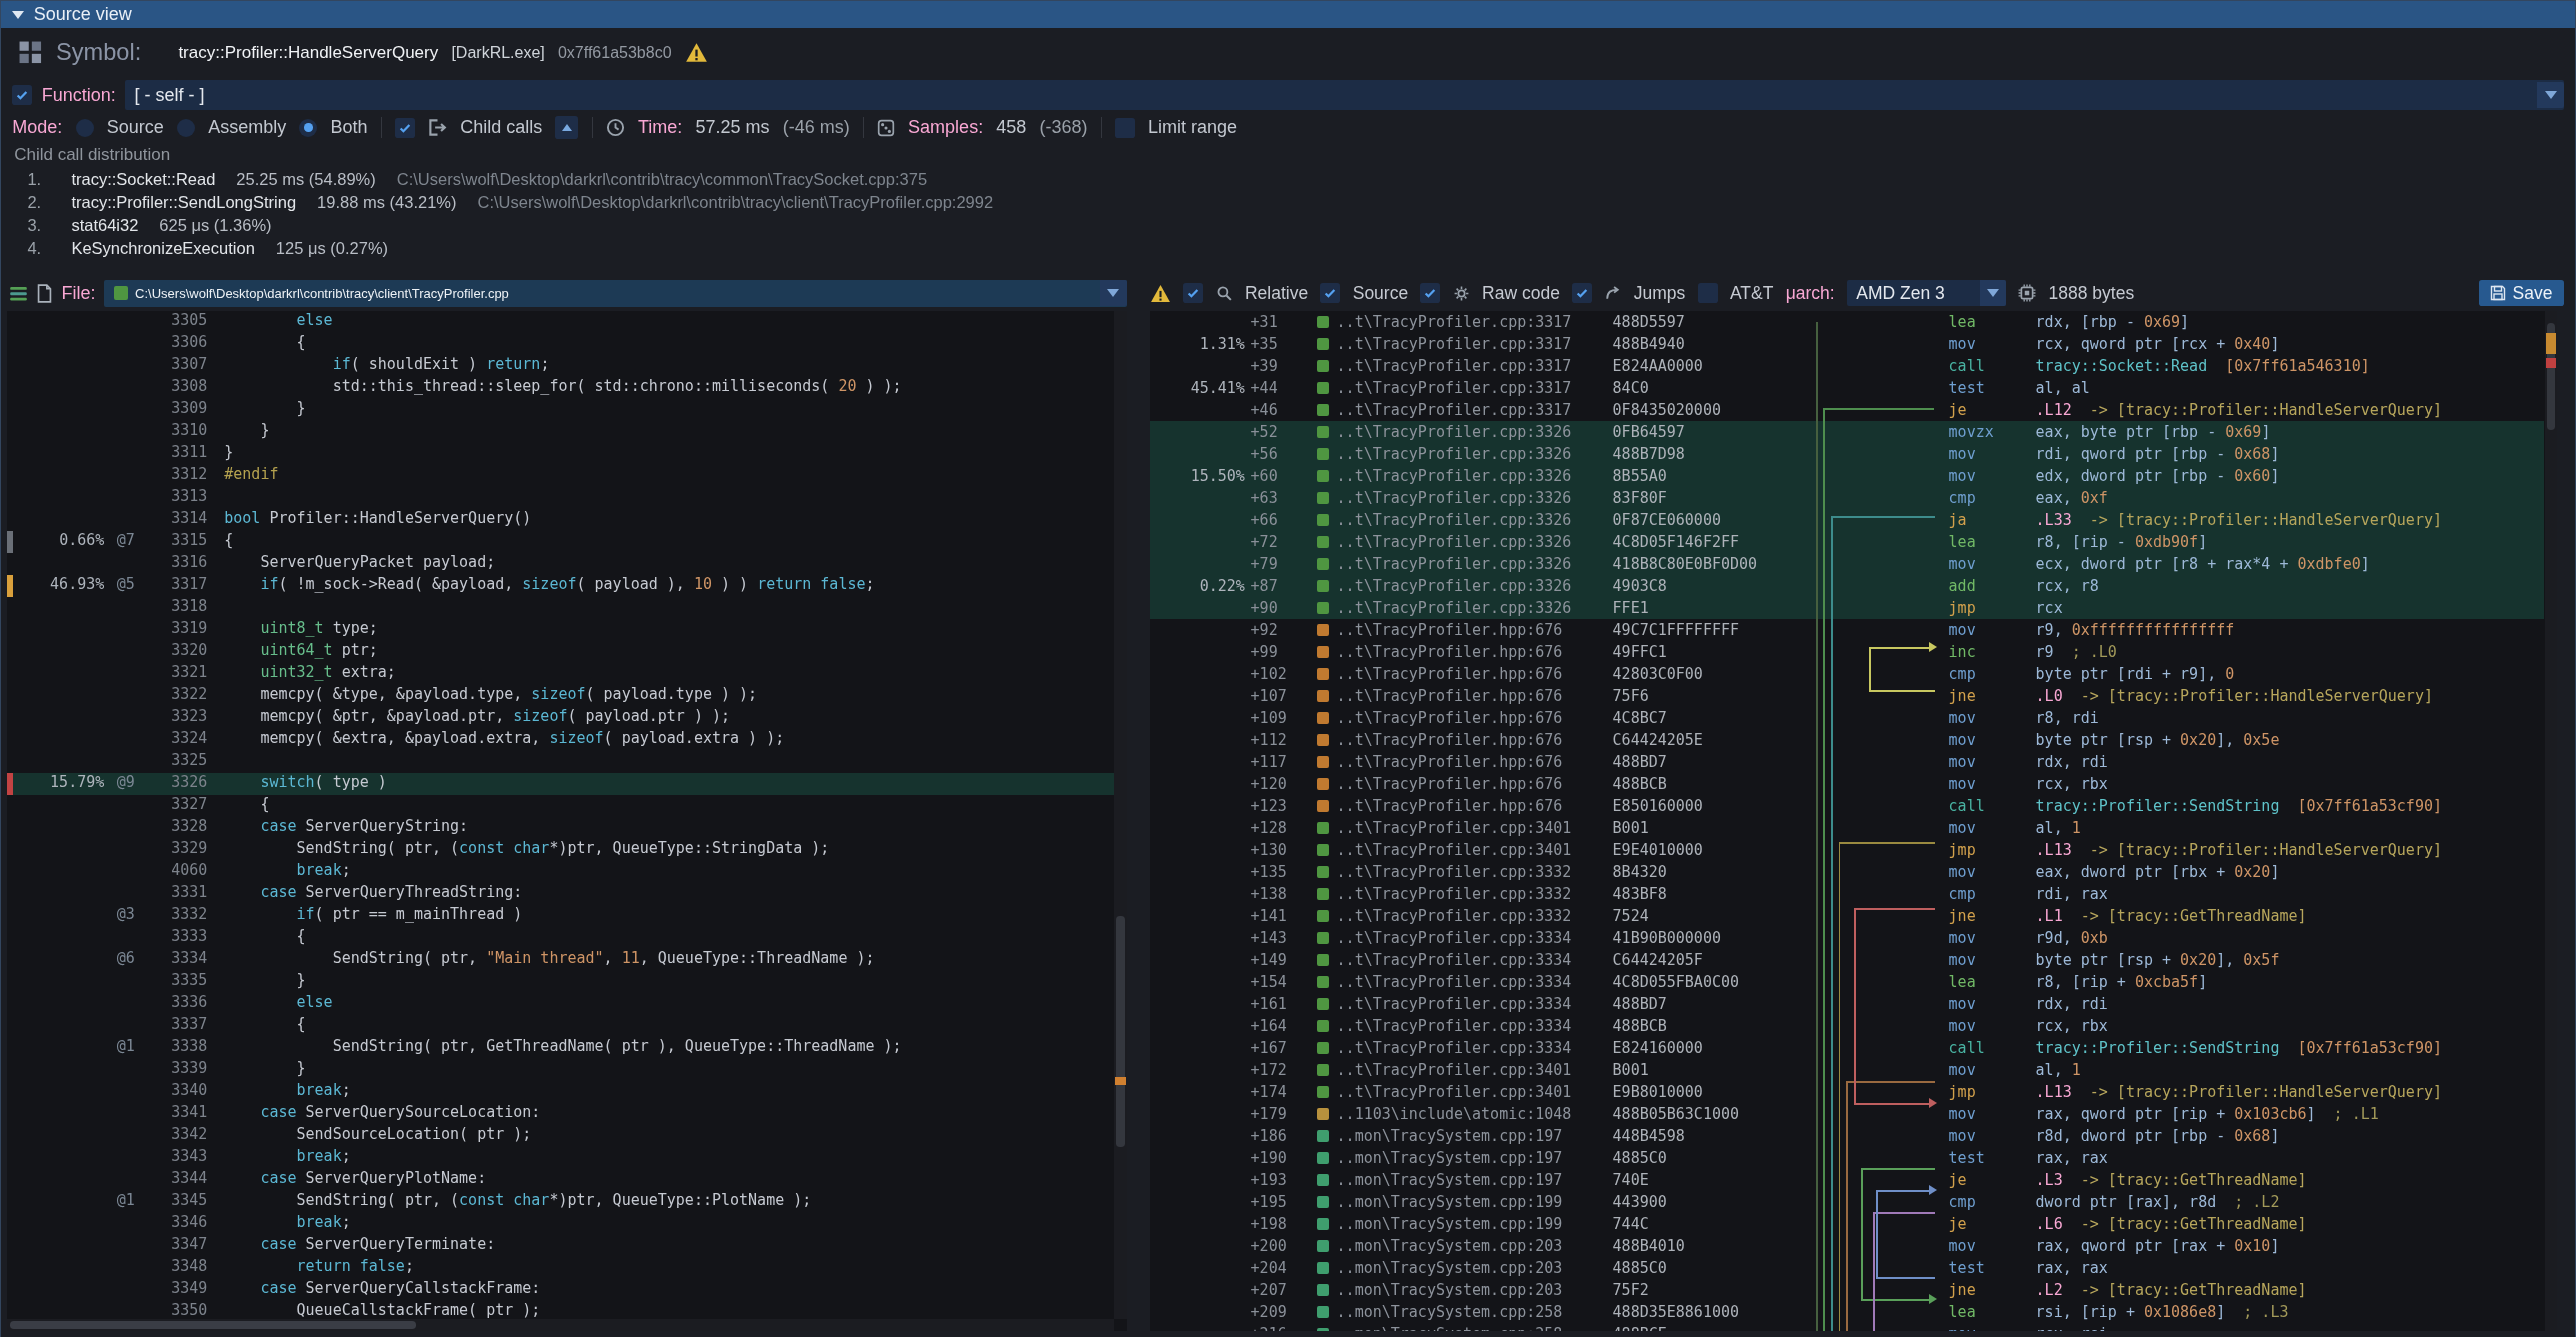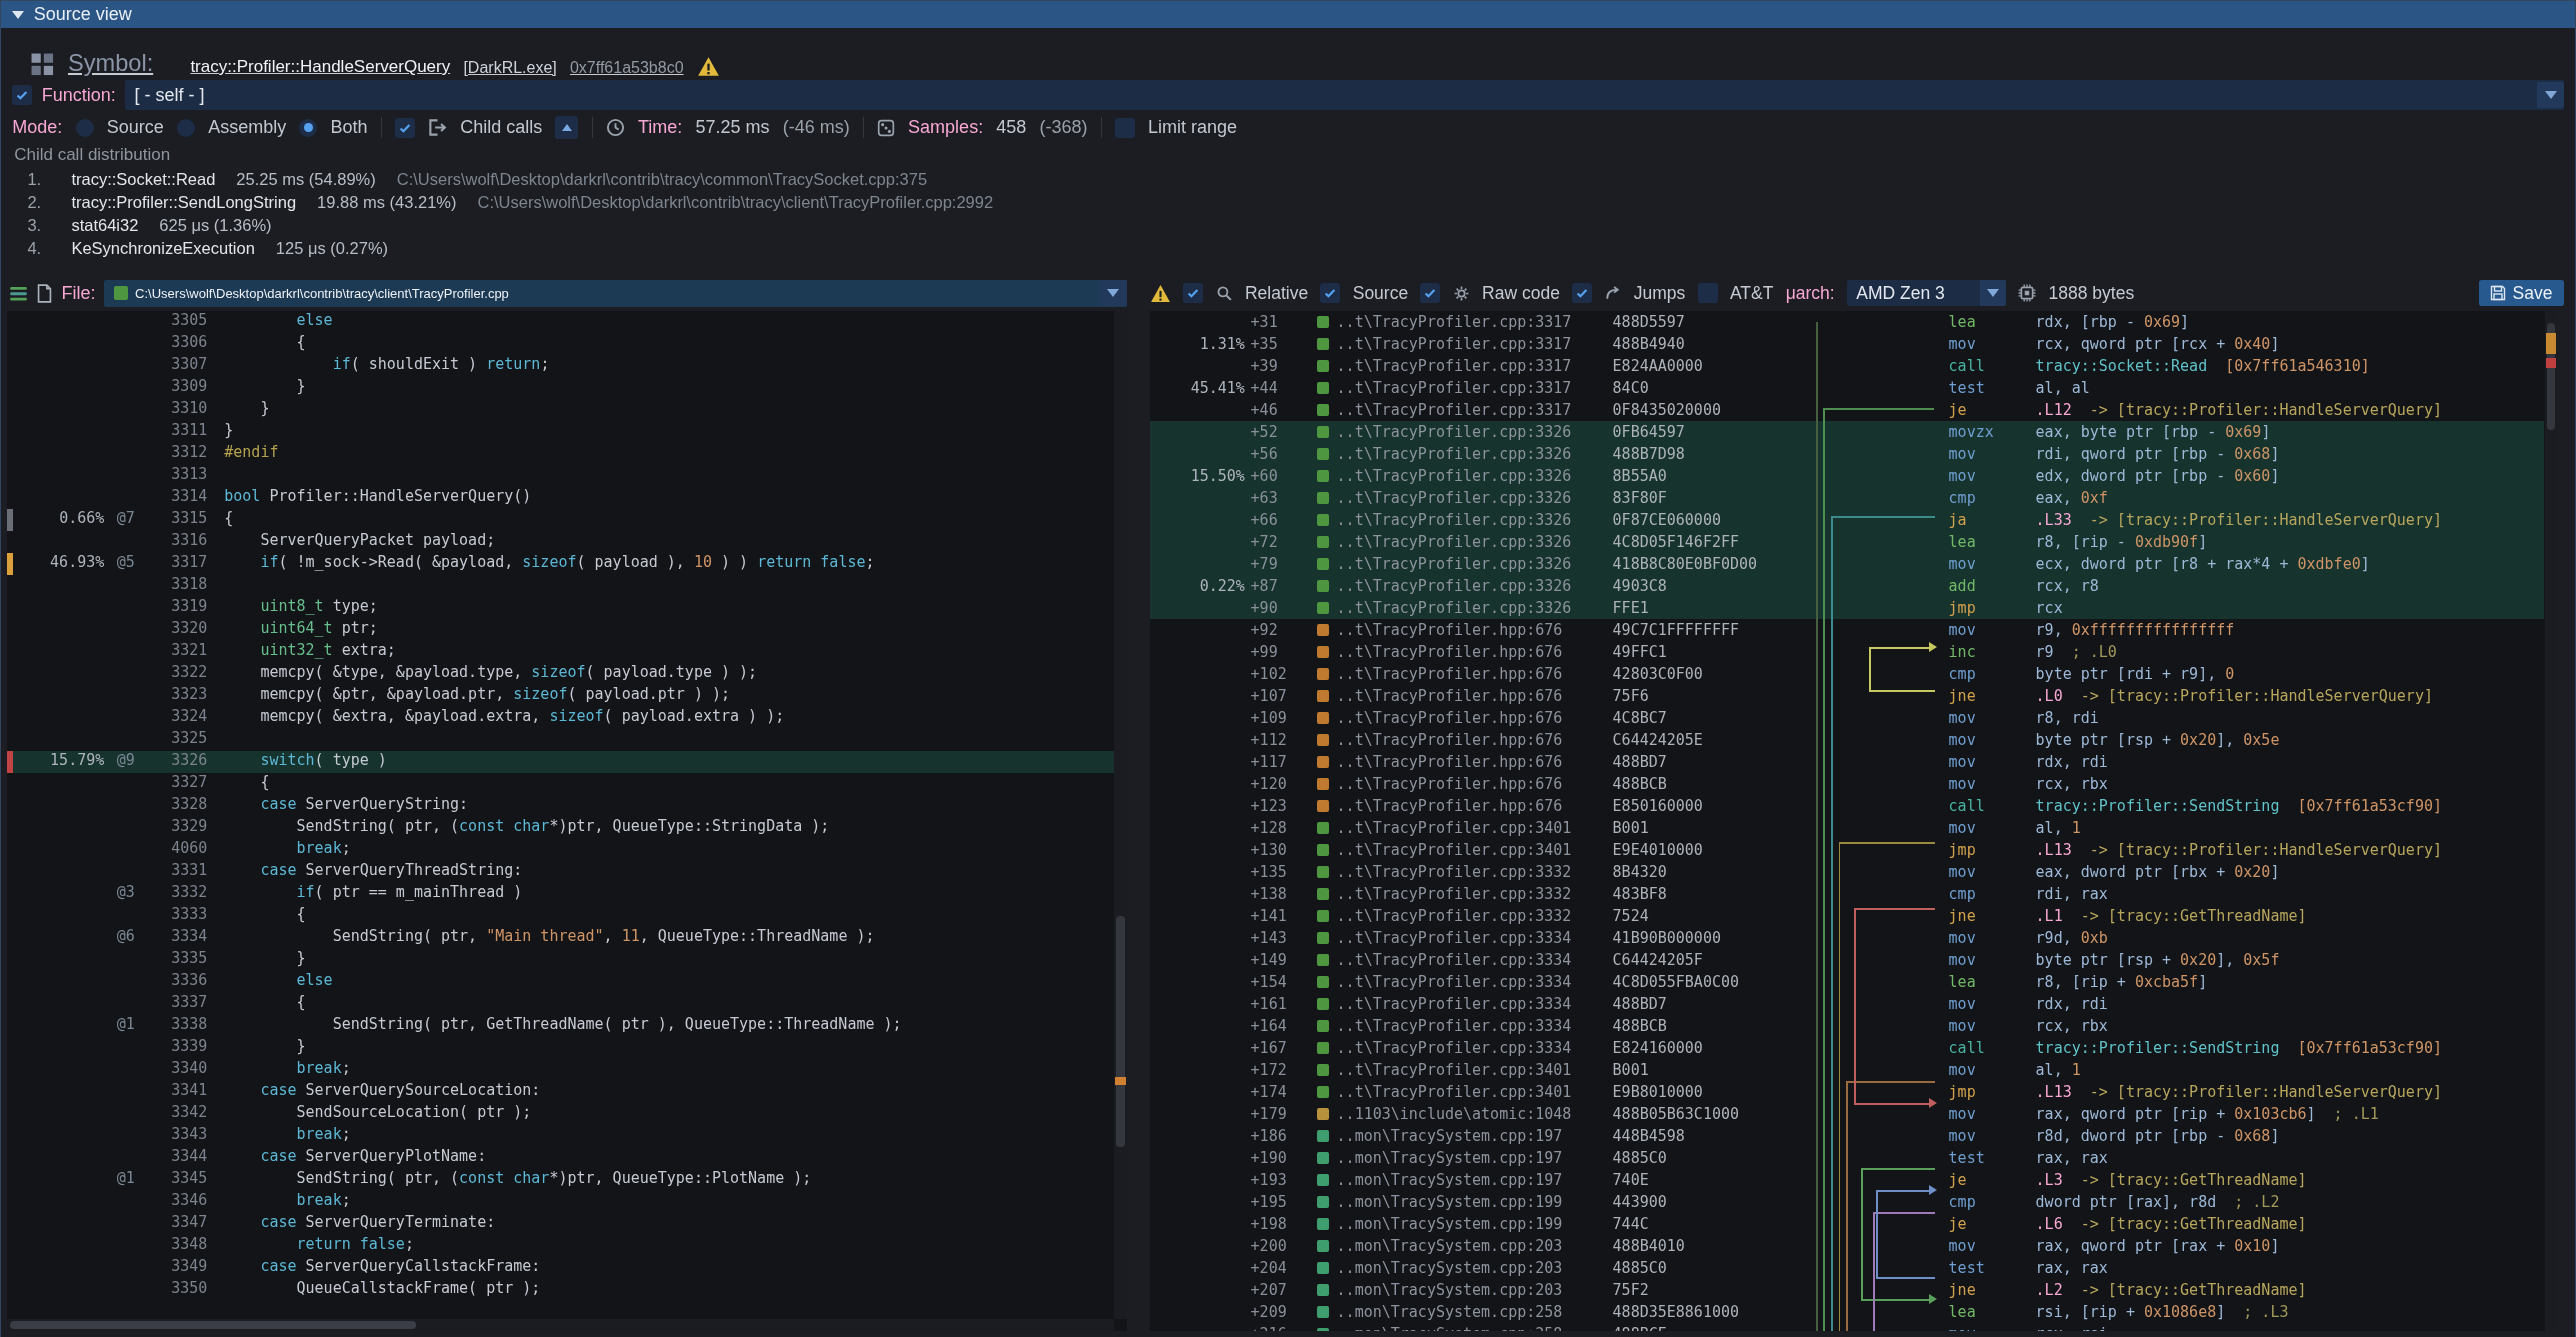--- a/index.html
+++ b/index.html
@@ -5,21 +5,21 @@
   html,body{margin:0;padding:0;background:#0c0d10;}
   body{width:2576px;height:1338px;overflow:hidden;font-family:"Liberation Sans",sans-serif;color:#c6cad2;position:relative;}
   .window{position:absolute;inset:0;background:#1b1d23;border:0.9px solid #33465f;box-sizing:border-box;padding-left:32px;}
 
   
   .titlebar{position:absolute;left:0;top:0;right:0;height:27px;background:#2a5585;display:flex;align-items:center;gap:9.4px;padding:0 11.3px;box-sizing:border-box;}
   .tri-down{width:0;height:0;border-left:6.6px solid transparent;border-right:6.6px solid transparent;border-top:8.5px solid #dfe8f2;}
   .title-text{color:#eaf0f7;font-size:18px;}
 
   
-  .symbolbar{position:absolute;left:16px;top:27px;right:0;height:49px;display:flex;align-items:flex-end;gap:13.2px;padding:0 13.2px;box-sizing:border-box;text-decoration:underline;}
+  .symbolbar{position:absolute;left:4px;top:27px;right:0;height:49px;display:flex;align-items:center;gap:13.2px;padding:0 13.2px;box-sizing:border-box;}
   .sym-label{font-size:23.6px;color:#8b94a6;}
   .sym-name{font-size:17px;color:#f1f3f6;margin-left:24px;}
   .sym-module{font-size:16px;color:#cfd4da;}
   .sym-addr{font-size:16px;color:#949aa3;}
   .ic{flex:none;}
 
   
   .funcrow{position:absolute;left:0;top:77px;right:0;height:34px;display:flex;align-items:center;gap:9.4px;padding:0 11.3px;box-sizing:border-box;font-size:18px;}
   .combo{background:#1c2c45;height:30px;border-radius:1.9px;display:flex;align-items:center;padding:0 0 0 9.4px;box-sizing:border-box;color:#e4e8ee;}
   .combo .caretbox{margin-left:auto;width:26.4px;height:26.4px;background:#23395c;display:flex;align-items:center;justify-content:center;border-radius:0 1.9px 1.9px 0;}
@@ -311,20 +311,21 @@
         <span>Save</span>
       </span>
     </div>
   </div>
 
   <div class="left-panel mono">
     <div class="source-body">
         <div class="srow"><span class="heat"></span><span class="spct"></span><span class="sbadge"></span><span class="slnum">3305</span><span class="scode"><span class="t-d">        </span><span class="t-k">else</span></span></div>
         <div class="srow"><span class="heat"></span><span class="spct"></span><span class="sbadge"></span><span class="slnum">3306</span><span class="scode"><span class="t-d">        {</span></span></div>
         <div class="srow"><span class="heat"></span><span class="spct"></span><span class="sbadge"></span><span class="slnum">3307</span><span class="scode"><span class="t-d">            </span><span class="t-k">if</span><span class="t-d">( shouldExit ) </span><span class="t-k">return</span><span class="t-d">;</span></span></div>
+        <div class="srow"><span class="heat"></span><span class="spct"></span><span class="sbadge"></span><span class="slnum">3308</span><span class="scode"><span class="t-d">            std::this_thread::sleep_for( std::chrono::milliseconds( </span><span class="t-n">20</span><span class="t-d"> ) );</span></span></div>
         <div class="srow"><span class="heat"></span><span class="spct"></span><span class="sbadge"></span><span class="slnum">3309</span><span class="scode"><span class="t-d">        }</span></span></div>
         <div class="srow"><span class="heat"></span><span class="spct"></span><span class="sbadge"></span><span class="slnum">3310</span><span class="scode"><span class="t-d">    }</span></span></div>
         <div class="srow"><span class="heat"></span><span class="spct"></span><span class="sbadge"></span><span class="slnum">3311</span><span class="scode"><span class="t-d">}</span></span></div>
         <div class="srow"><span class="heat"></span><span class="spct"></span><span class="sbadge"></span><span class="slnum">3312</span><span class="scode"><span class="t-p">#endif</span></span></div>
         <div class="srow"><span class="heat"></span><span class="spct"></span><span class="sbadge"></span><span class="slnum">3313</span><span class="scode"></span></div>
         <div class="srow"><span class="heat"></span><span class="spct"></span><span class="sbadge"></span><span class="slnum">3314</span><span class="scode"><span class="t-k">bool</span><span class="t-d"> Profiler::HandleServerQuery()</span></span></div>
         <div class="srow"><span class="heat" style="background: rgb(106, 111, 119);"></span><span class="spct">0.66%</span><span class="sbadge">@7</span><span class="slnum">3315</span><span class="scode"><span class="t-d">{</span></span></div>
         <div class="srow"><span class="heat"></span><span class="spct"></span><span class="sbadge"></span><span class="slnum">3316</span><span class="scode"><span class="t-d">    ServerQueryPacket payload;</span></span></div>
         <div class="srow"><span class="heat" style="background: rgb(217, 160, 60);"></span><span class="spct">46.93%</span><span class="sbadge">@5</span><span class="slnum">3317</span><span class="scode"><span class="t-d">    </span><span class="t-k">if</span><span class="t-d">( !m_sock-&gt;Read( &amp;payload, </span><span class="t-k">sizeof</span><span class="t-d">( payload ), </span><span class="t-n">10</span><span class="t-d"> ) ) </span><span class="t-k">return false</span><span class="t-d">;</span></span></div>
         <div class="srow"><span class="heat"></span><span class="spct"></span><span class="sbadge"></span><span class="slnum">3318</span><span class="scode"></span></div>

